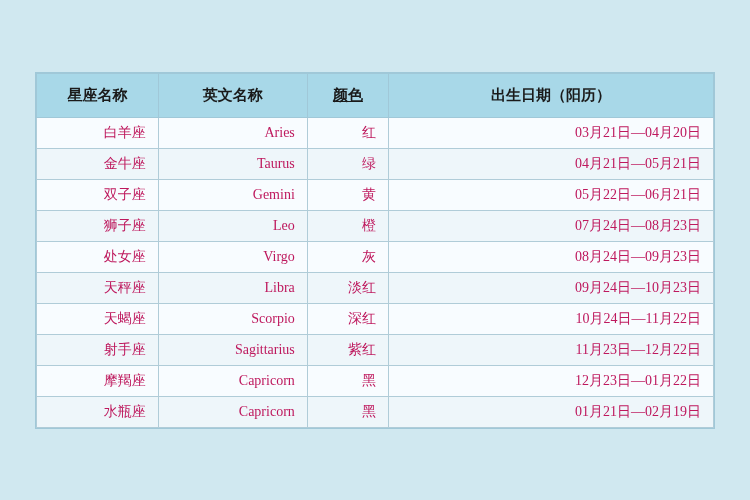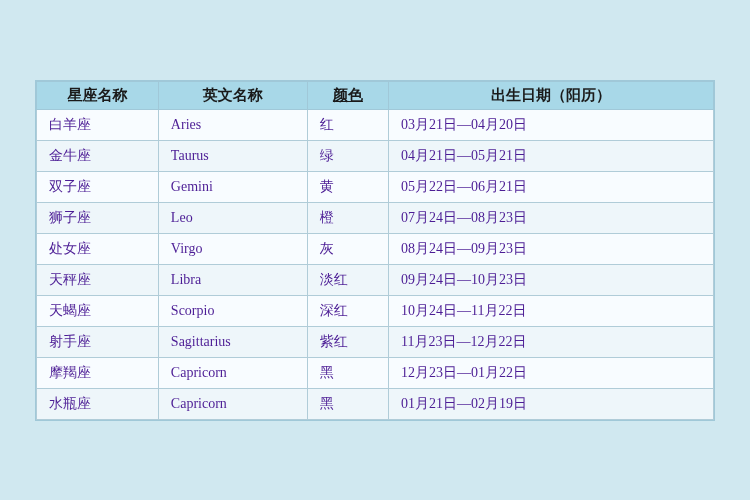--- a/index.html
+++ b/index.html
@@ -28,41 +28,41 @@
       width: 100%;
       border-collapse: collapse;
     }
 
     thead tr {
       background-color: #a8d8e8;
     }
 
     thead th {
       border: 1px solid #a0c8d8;
-      padding: 4px 12px;
+      padding: 12px 12px;
       font-size: 15px;
       font-weight: bold;
       color: #1a1a1a;
       text-align: center;
     }
 
     tbody tr {
       background-color: #f8fcff;
     }
 
     tbody tr:nth-child(even) {
       background-color: #eef6fa;
     }
 
     tbody td {
       border: 1px solid #b0ccd8;
       padding: 6px 12px;
       font-size: 14px;
-      color: #4c1d95;
-      text-align: left;
+      color: #be185d;
+      text-align: right;
     }
 
     .col-chinese { width: 18%; }
     .col-english { width: 22%; margin-left: 39px; }
     .col-color   { width: 12%; text-decoration: underline; }
     .col-date    { width: 48%; margin-top: 24px; }
   </style>
 </head>
 <body>
 

